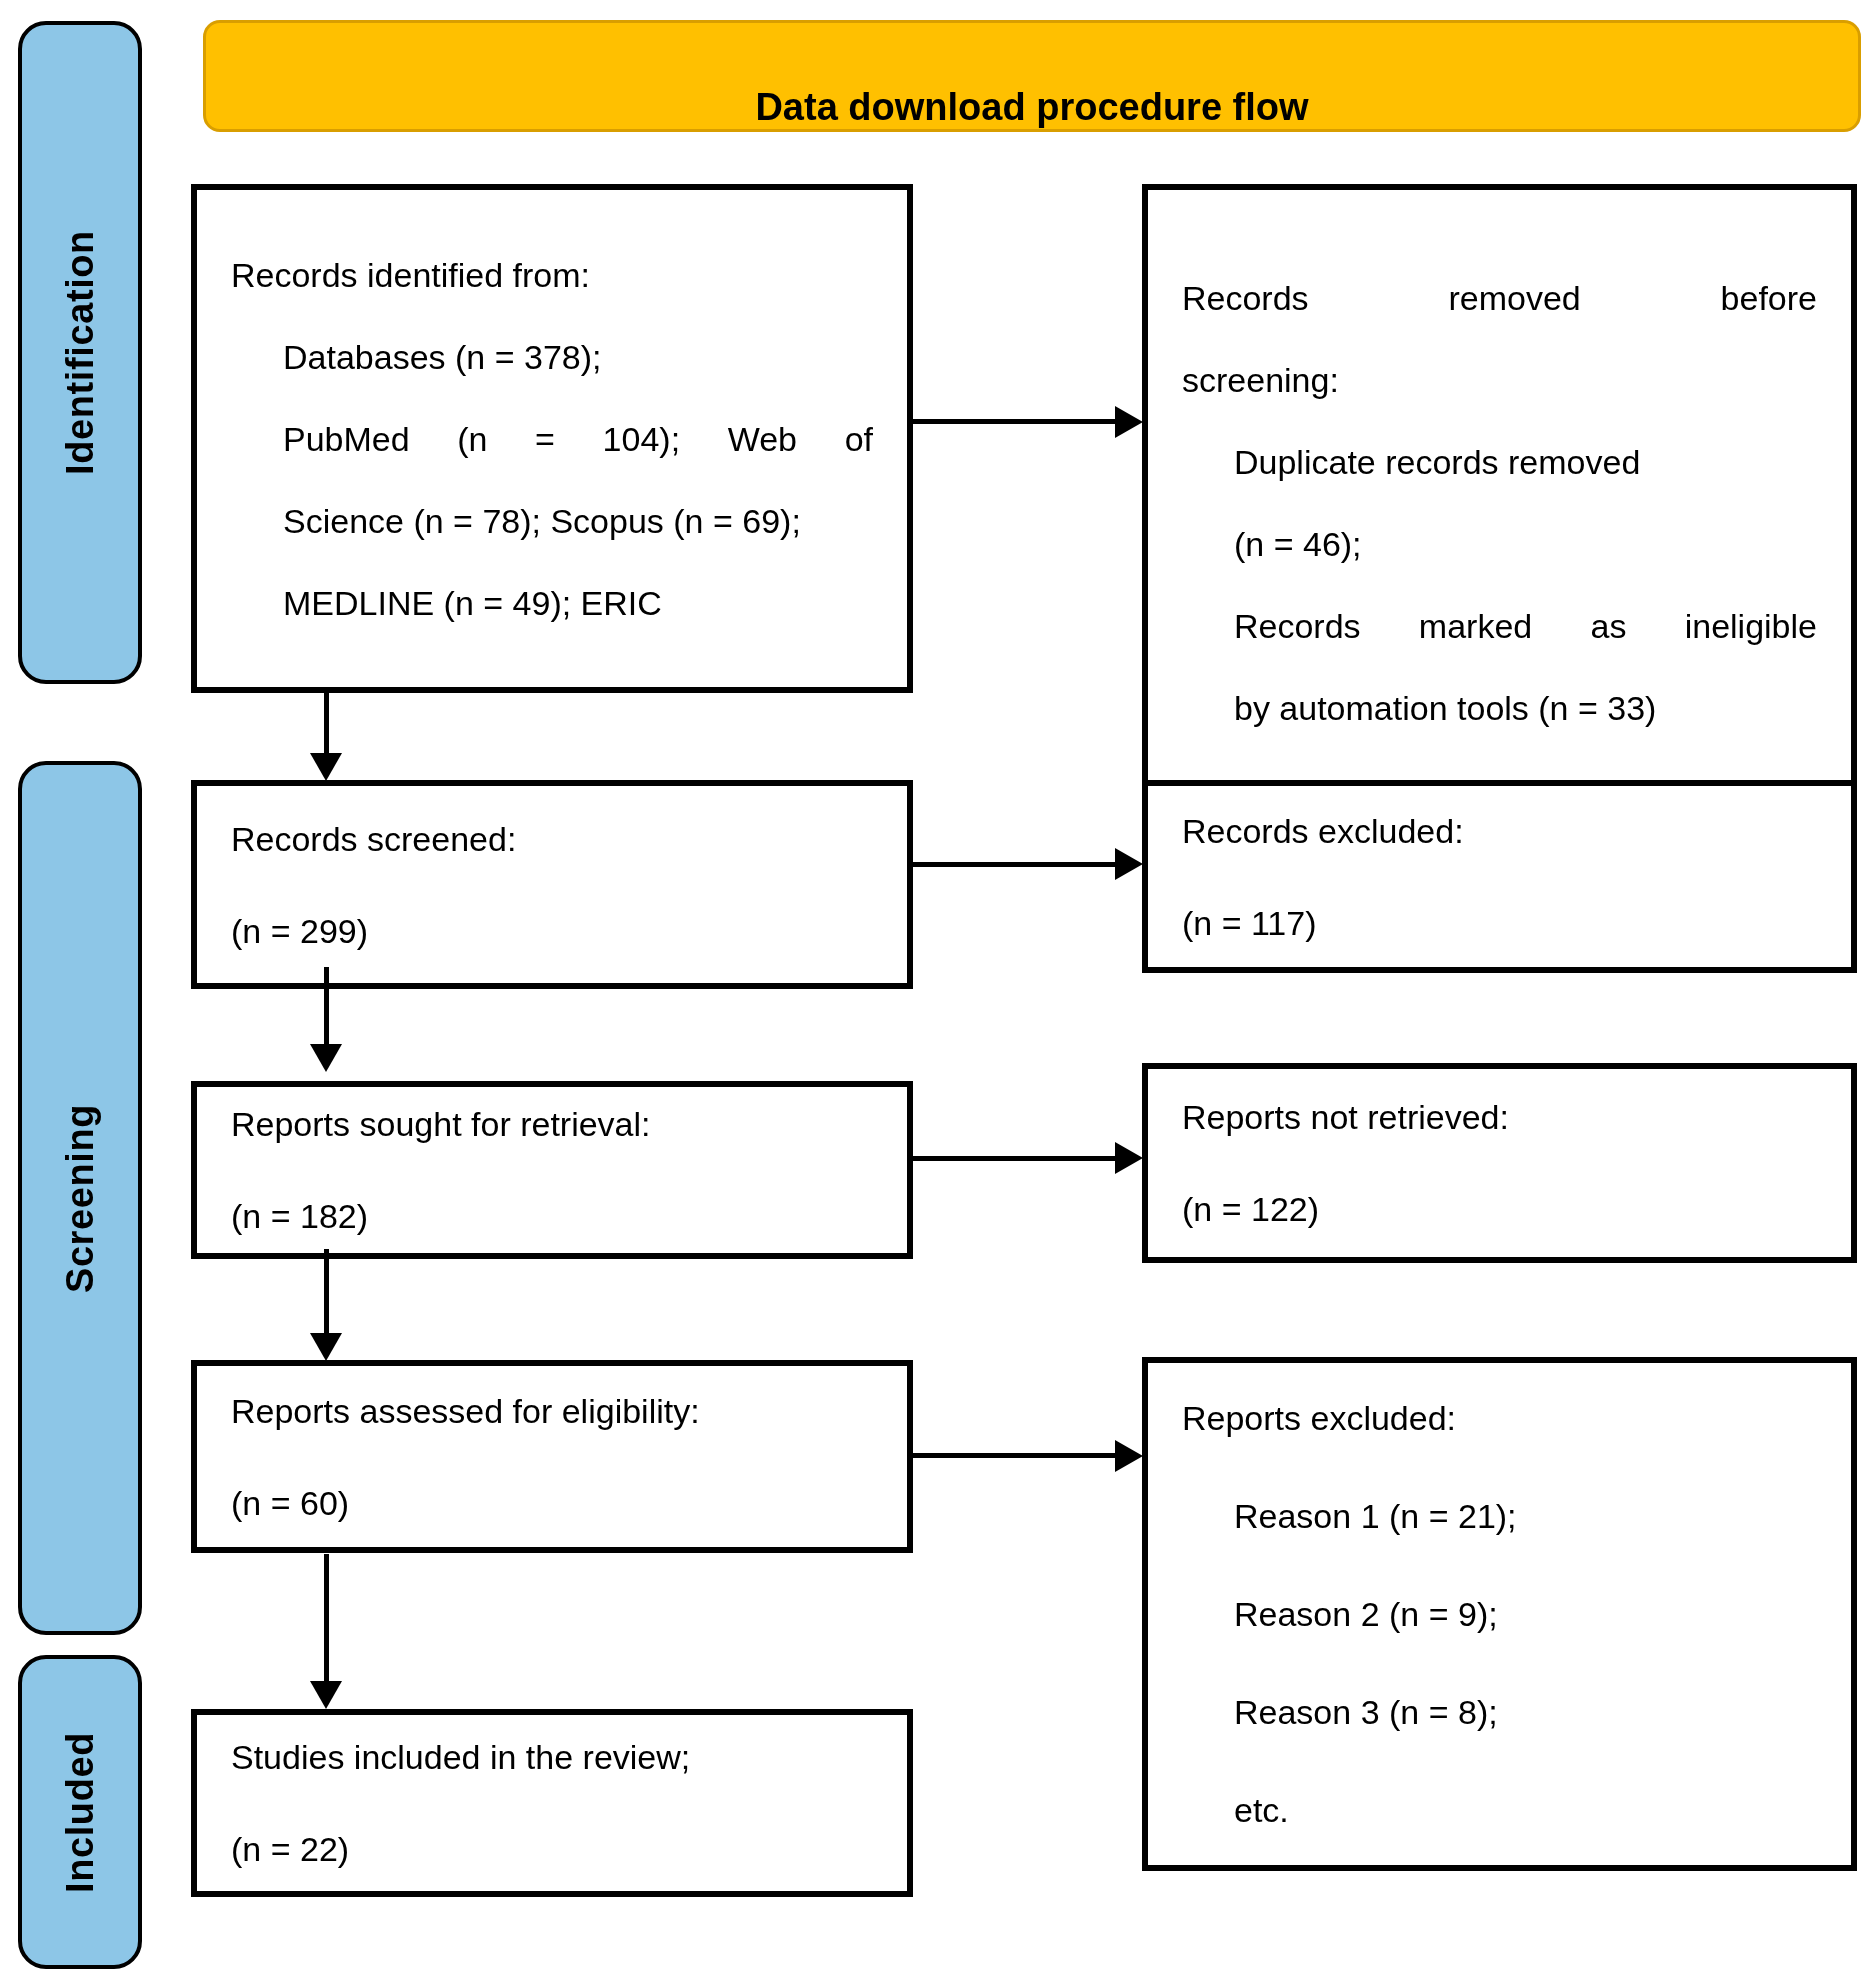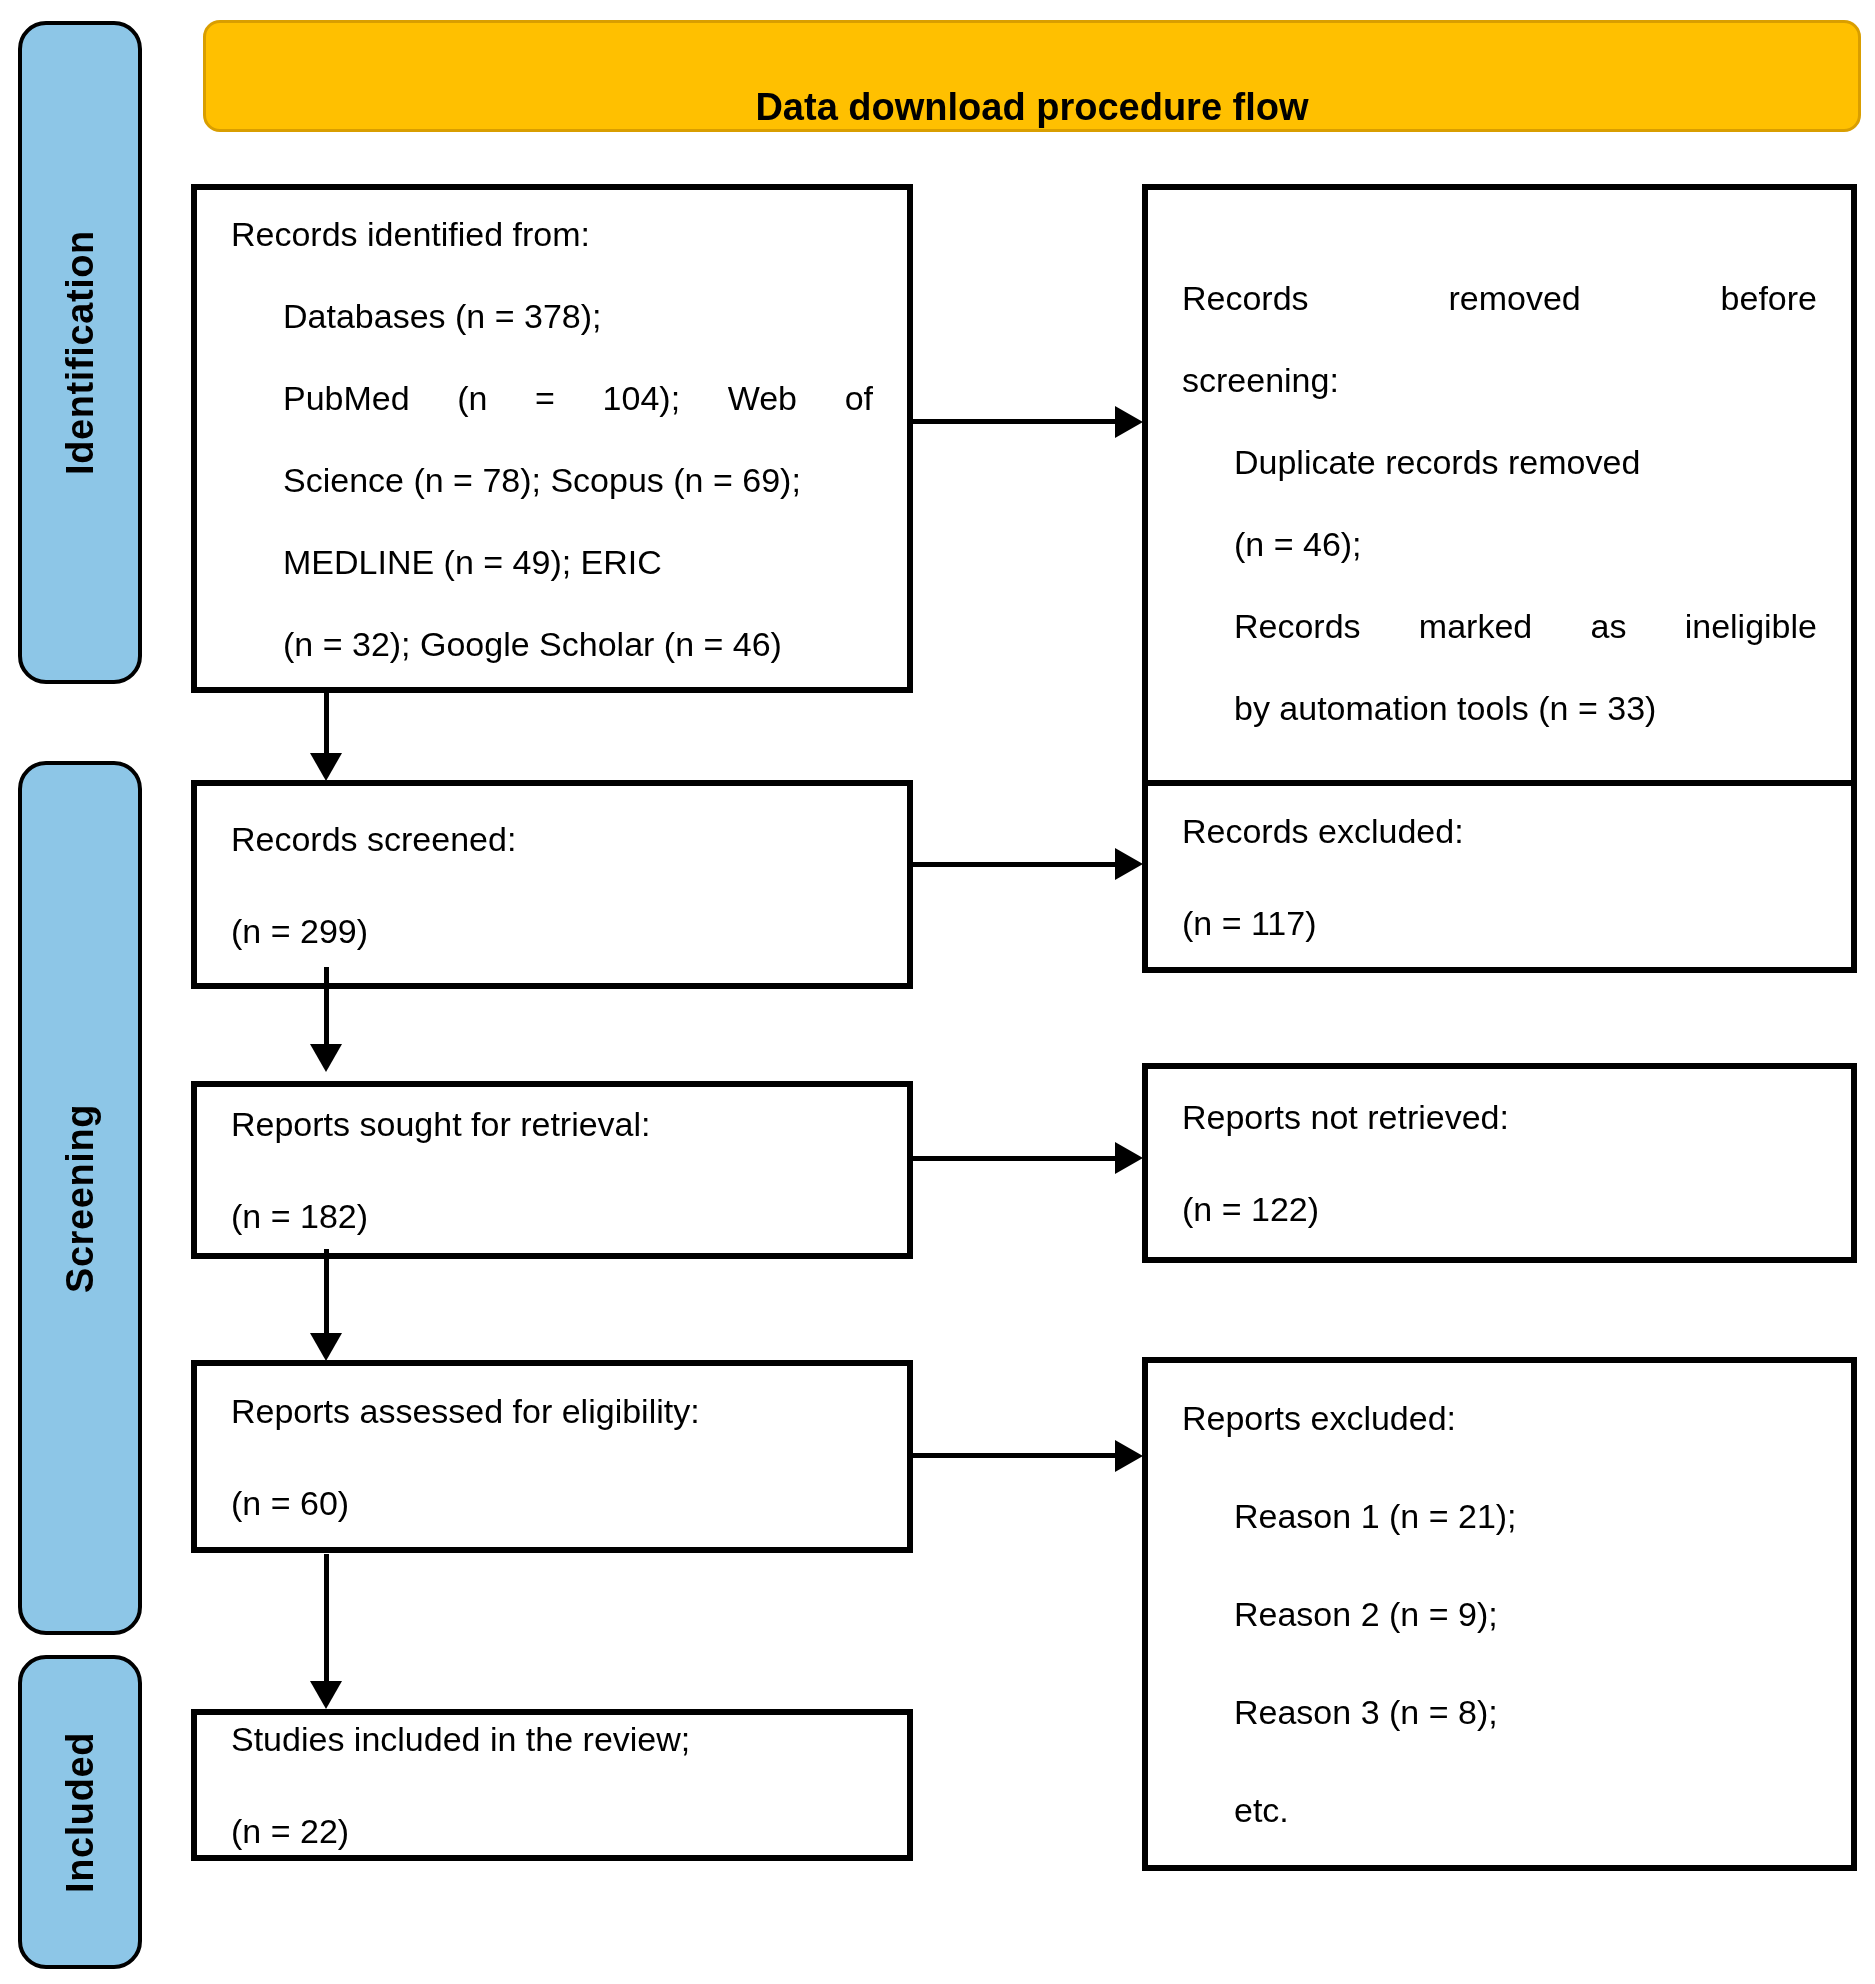--- a/index.html
+++ b/index.html
@@ -35,21 +35,21 @@
     position:absolute; background:#fff; border:6.1px solid #000;
     box-sizing:border-box; display:flex; flex-direction:column; justify-content:center;
     padding:6.1px 34px; font-size:34px;
   }
   .col1 { left:191px;  width:722px; }
   .col2 { left:1142px; width:715px; }
   #box-b1 { top:184px;  height:509px; }
   #box-b2 { top:780px; height:209px; }
   #box-b3 { top:1071px; height:178px;margin-top:10px; }
   #box-b4 { top:1360px; height:193px; }
-  #box-b5 { top:1709px; height:152px; }
+  #box-b5 { top:1709px; height:188px; }
   #box-r1 { top:184px;  height:638px; }
   #box-r2 { top:780px; height:193px;justify-content:center; }
   #box-r3 { top:1063px; height:200px; }
   #box-r4 { top:1357px; height:514px; }
 
   .line { line-height:82px; white-space:nowrap; }
   .two .line  { line-height:92px; }
   .five .line { line-height:98px; }
   .ind { padding-left:52px; }
   .justify { white-space:normal; text-align:justify; text-align-last:justify; }
@@ -96,21 +96,20 @@
   <div class="stage" id="stage-included">
     <span>Included</span>
   </div>
 
   <div class="box col1" id="box-b1">
     <div class="line">Records identified from:</div>
     <div class="line ind">Databases (n = 378);</div>
     <div class="line ind justify">PubMed (n = 104); Web of</div>
     <div class="line ind">Science (n = 78); Scopus (n = 69);</div>
     <div class="line ind">MEDLINE (n = 49); ERIC</div>
-    <div class="line ind">(n = 32); Google Scholar (n = 46)</div>
   </div>
 
   <div class="box col2" id="box-r1">
     <div class="line justify">Records removed before</div>
     <div class="line">screening:</div>
     <div class="line ind">Duplicate records removed</div>
     <div class="line ind">(n = 46);</div>
     <div class="line ind justify">Records marked as ineligible</div>
     <div class="line ind">by automation tools (n = 33)</div>
   </div>

